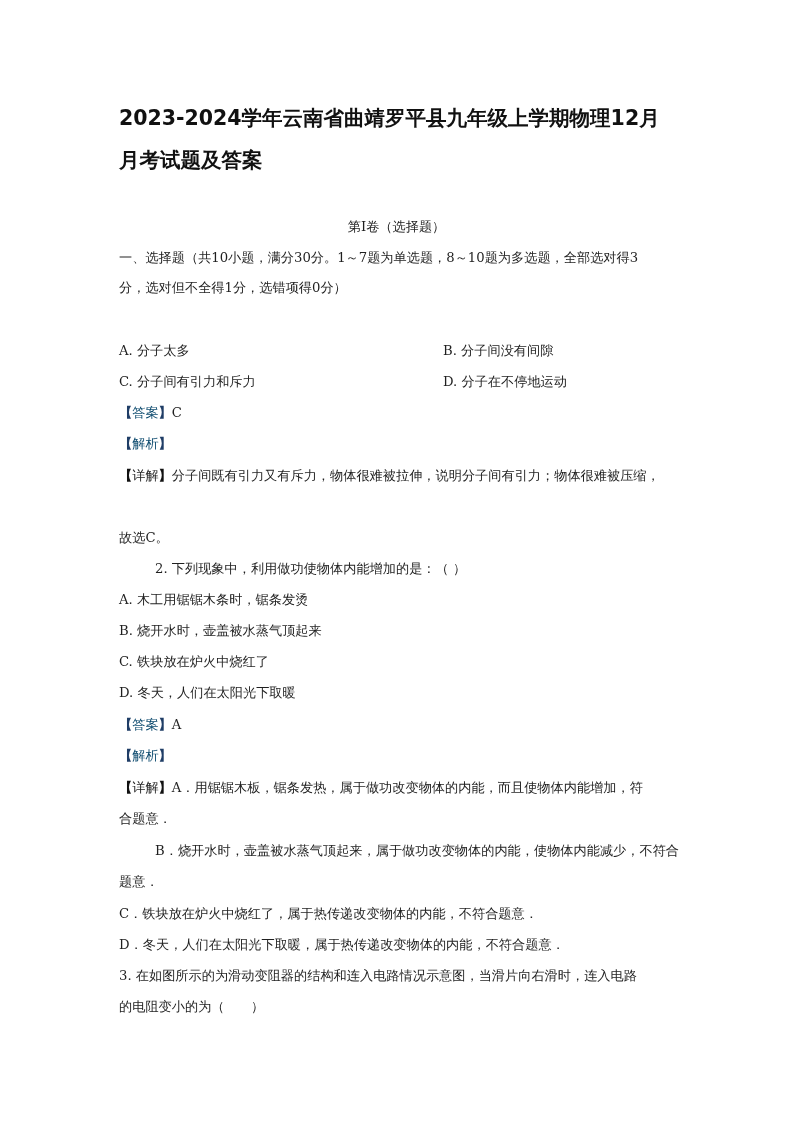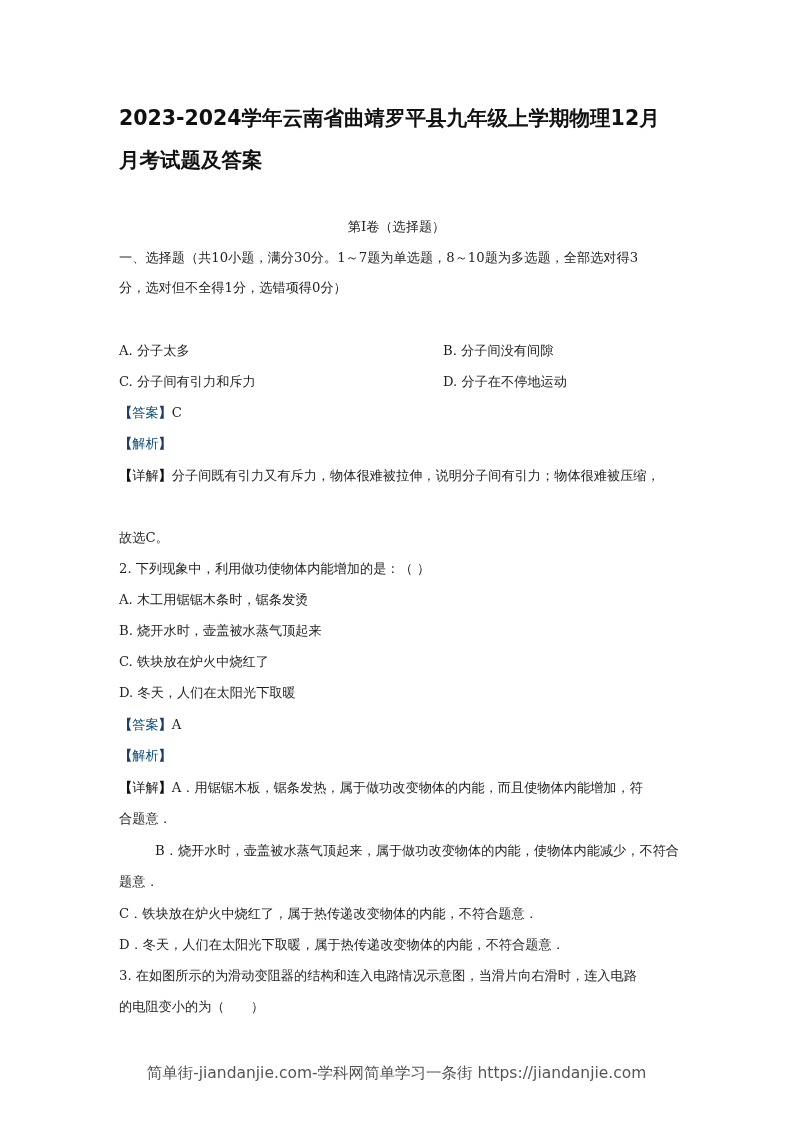--- a/index.html
+++ b/index.html
@@ -50,21 +50,21 @@
     <span class="br">【</span><span class="blue">答案</span><span class="br">】</span><span>C</span>
   </div>
   <div class="line" style="top:435px;">
     <span class="br">【</span><span class="blue">解析</span><span class="br">】</span>
   </div>
   <div class="line" style="top:467px;">
     <span class="brk">【</span><span>详解</span><span class="brk">】</span><span>分子间既有引力又有斥力，物体很难被拉伸，说明分子间有引力；物体很难被压缩，</span>
   </div>
   <div class="line" style="top:529px;">故选C。</div>
 
-  <div class="line" style="top:560px;">2. 下列现象中，利用做功使物体内能增加的是：（ ）</div>
+  <div class="line" style="top:560px;margin-left:36px;">2. 下列现象中，利用做功使物体内能增加的是：（ ）</div>
   <div class="line" style="top:591px;">A. 木工用锯锯木条时，锯条发烫</div>
   <div class="line" style="top:622px;">B. 烧开水时，壶盖被水蒸气顶起来</div>
   <div class="line" style="top:653px;">C. 铁块放在炉火中烧红了</div>
   <div class="line" style="top:684px;">D. 冬天，人们在太阳光下取暖</div>
 
   <div class="line" style="top:716px;">
     <span class="br">【</span><span class="blue">答案</span><span class="br">】</span><span>A</span>
   </div>
   <div class="line" style="top:747px;">
     <span class="br">【</span><span class="blue">解析</span><span class="br">】</span>
@@ -74,14 +74,13 @@
   </div>
   <div class="line" style="top:810px;">合题意．</div>
   <div class="line" style="top:842px;margin-left:36px;">B．烧开水时，壶盖被水蒸气顶起来，属于做功改变物体的内能，使物体内能减少，不符合</div>
   <div class="line" style="top:873px;">题意．</div>
   <div class="line" style="top:905px;">C．铁块放在炉火中烧红了，属于热传递改变物体的内能，不符合题意．</div>
   <div class="line" style="top:936px;">D．冬天，人们在太阳光下取暖，属于热传递改变物体的内能，不符合题意．</div>
 
   <div class="line" style="top:967px;">3. 在如图所示的为滑动变阻器的结构和连入电路情况示意图，当滑片向右滑时，连入电路</div>
   <div class="line" style="top:998px;">的电阻变小的为（　　）</div>
 
-  <div class="footer">简单街-jiandanjie.com-学科网简单学习一条街 https://jiandanjie.com</div>
 </div>
 
 </body></html>

